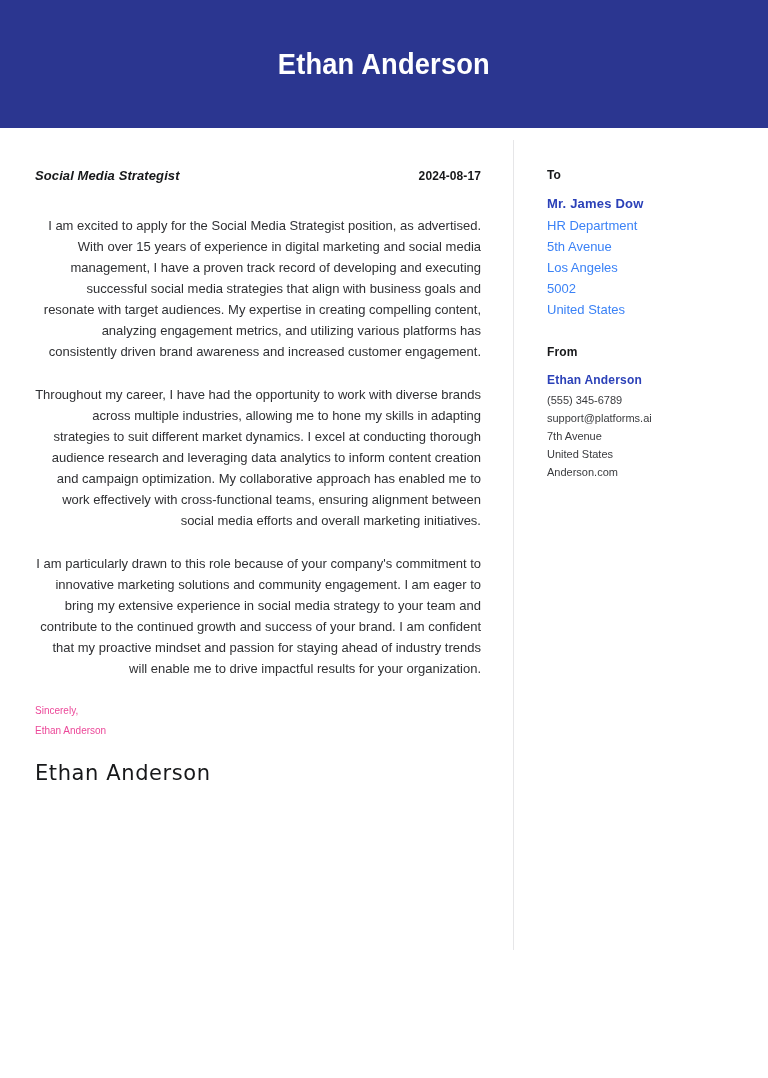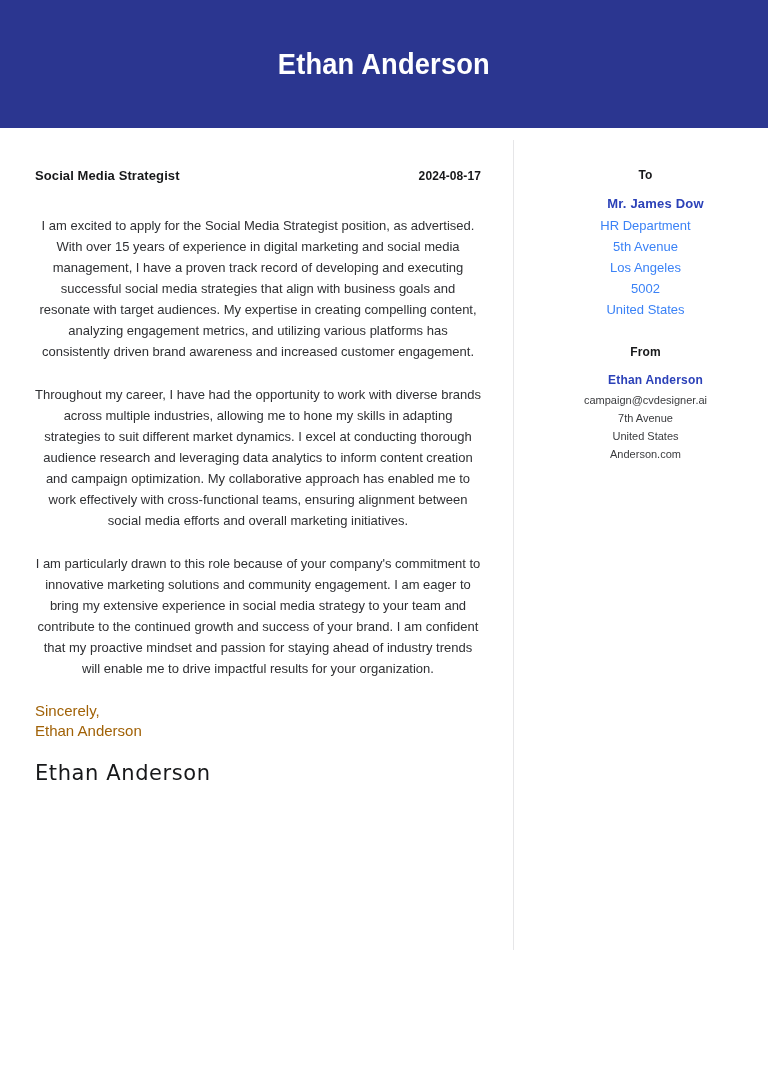--- a/index.html
+++ b/index.html
@@ -59,58 +59,58 @@
     align-self: stretch;
     min-height: 890px;
     background: #e6e6e8;
     margin-top: 12px;
     flex: 0 0 1px;
   }
   .col-right {
     flex: 1;
     box-sizing: border-box;
     padding: 40px 24px 0 33px;
-    text-align: center;
   }
 
   
   .meta-row {
     display: flex;
     align-items: baseline;
     justify-content: space-between;
     margin-bottom: 32px;
   }
   .job-title {
     font-size: 13px;
     font-weight: bold;
     color: #17181a;
     letter-spacing: 0.1px;
+    font-style: italic;
   }
   .letter-date {
     font-size: 12px;
     font-weight: bold;
     color: #17181a;
     letter-spacing: 0.1px;
   }
   .salutation {
     font-size: 13px;
     color: #2f3033;
     line-height: 21px;
     margin: 0 0 22px 0;
   }
   .para {
     font-size: 13px;
     color: #2f3033;
     line-height: 21px;
     margin: 0 0 22px 0;
-    text-align: center;
+    text-align: right;
   }
   .closing {
-    font-size: 15px;
-    color: #a16207;
+    font-size: 10px;
+    color: #ec4899;
     line-height: 20px;
     margin: 10px 0 0 0;
   }
   .closing div { margin: 0; }
   .signature {
     margin-top: 20px;
     font-size: 21px;
     color: #17181a;
     font-family: "DejaVu Sans", sans-serif;
     font-weight: normal;
@@ -123,21 +123,20 @@
     font-weight: bold;
     color: #17181a;
     margin: 0 0 14px 0;
     letter-spacing: 0.1px;
   }
   .side-block { margin-bottom: 25px; }
   .side-name {
     color: #2b41b8;
     font-weight: bold;
     letter-spacing: 0.2px;
-    margin-left: 20px;
   }
   .to-block .side-name { font-size: 13px; margin-bottom: 4px; }
   .to-block .side-line {
     font-size: 13px;
     color: #3b82f6;
     line-height: 21px;
   }
   .from-block .side-name { font-size: 12px; margin-bottom: 4px; }
   .from-block .side-line {
     font-size: 11px;
@@ -187,21 +186,22 @@
         <div class="side-line">HR Department</div>
         <div class="side-line">5th Avenue</div>
         <div class="side-line">Los Angeles</div>
         <div class="side-line">5002</div>
         <div class="side-line">United States</div>
       </div>
 
       <div class="side-block from-block">
         <div class="side-heading">From</div>
         <div class="side-name">Ethan Anderson</div>
-        <div class="side-line">campaign@cvdesigner.ai</div>
+        <div class="side-line">(555) 345-6789</div>
+        <div class="side-line">support@platforms.ai</div>
         <div class="side-line">7th Avenue</div>
         <div class="side-line">United States</div>
         <div class="side-line">Anderson.com</div>
       </div>
 
     </div>
 
   </div>
 
 </div>

